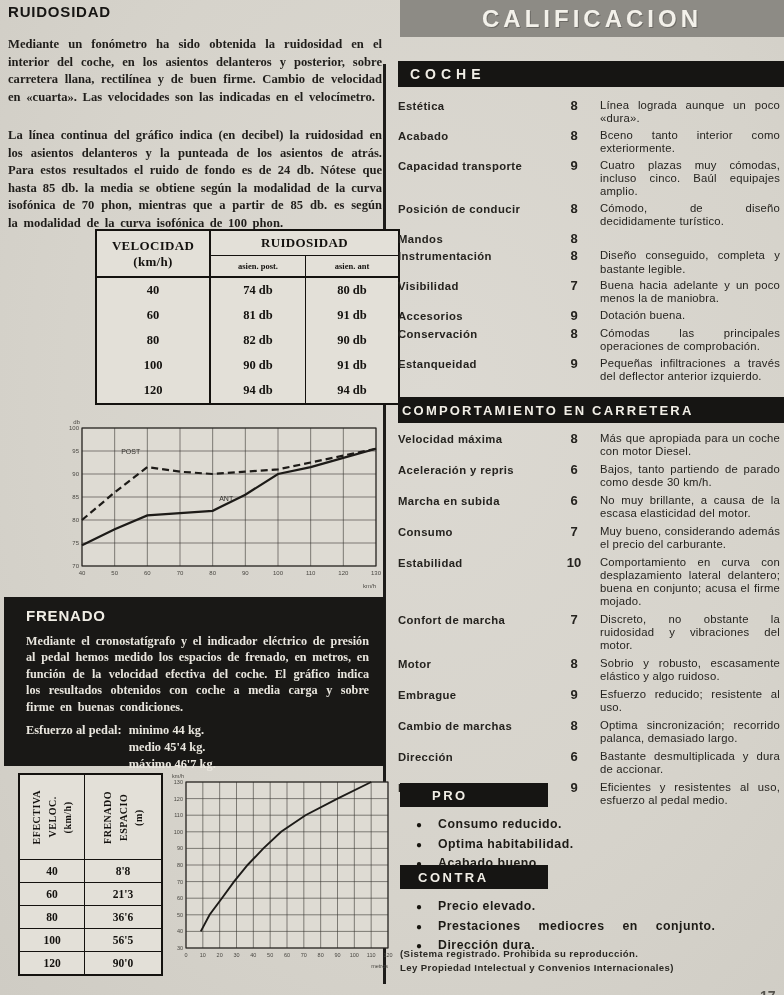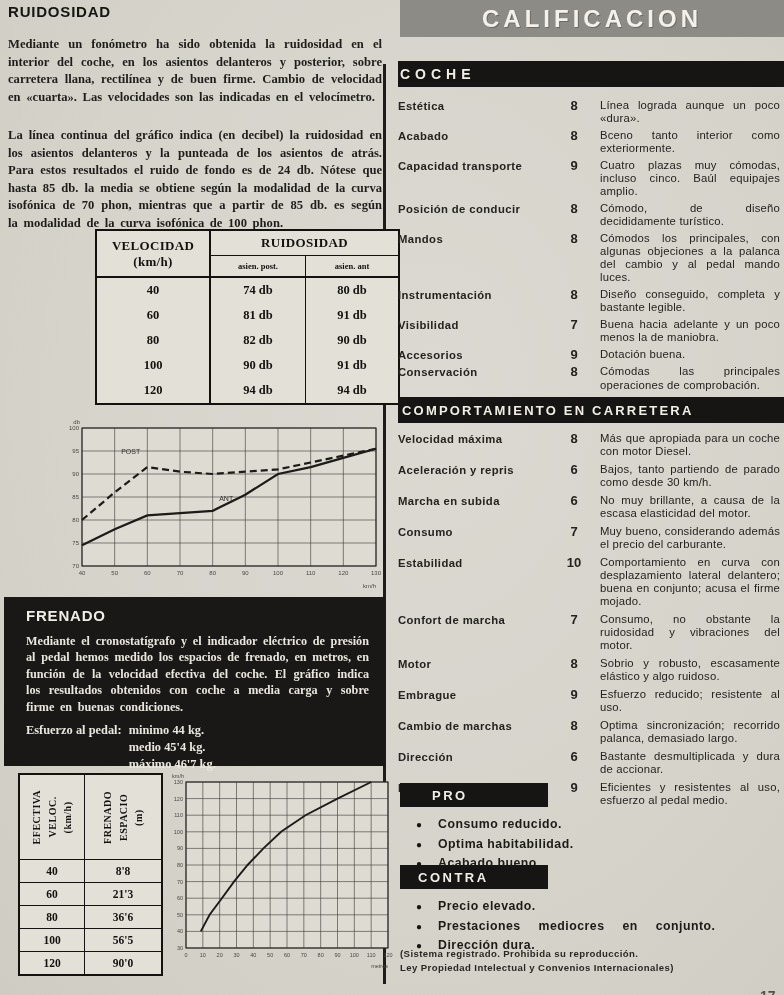--- a/index.html
+++ b/index.html
@@ -51,21 +51,21 @@
   .ser.dashed{stroke-dasharray:7 4;}
   .ser.thin{stroke-width:1.9;}
   .slabel{font-family:"Liberation Sans",sans-serif;fill:#33312d;}
   
   #calif-band{left:400px;top:0;width:384px;height:37px;background:#8d8b85;
               display:flex;align-items:center;justify-content:center;}
   #calif-band span{font-family:"Liberation Sans",sans-serif;font-weight:bold;font-size:24px;
                    letter-spacing:4px;color:#f3f1ea;text-shadow:1px 1px 0 #6c6a65;}
   .black-band{background:#161513;color:#f1eee6;font-family:"Liberation Sans",sans-serif;
               font-weight:bold;display:flex;align-items:center;}
-  #coche-band{left:398px;top:61px;width:386px;height:26px;font-size:14px;letter-spacing:5px;padding-left:2px;box-sizing:border-box;}
+  #coche-band{left:398px;top:61px;width:386px;height:26px;font-size:14px;letter-spacing:5px;padding-left:12px;box-sizing:border-box;}
   #comport-band{left:398px;top:397px;width:386px;height:26px;font-size:13px;letter-spacing:2.2px;padding-left:4px;box-sizing:border-box;}
   .ratings{left:398px;width:386px;font-family:"Liberation Sans",sans-serif;color:#25231f;}
   #list-coche{top:99px;}
   #list-comport{top:432px;}
   .rating-row{display:grid;grid-template-columns:150px 32px 1fr;column-gap:10px;margin-bottom:3.5px;}
   #list-comport .rating-row{margin-bottom:4.5px;}
   .rl{font-weight:bold;font-size:11.3px;letter-spacing:.4px;line-height:13px;padding-top:1px;}
   .rs{font-weight:bold;font-size:13px;text-align:center;line-height:13px;}
   .rc{font-size:11.3px;line-height:13.2px;letter-spacing:.2px;text-align:justify;padding-right:4px;}
   #pro-band{left:400px;top:783px;width:148px;height:24px;font-size:13px;letter-spacing:2.5px;padding-left:32px;box-sizing:border-box;}
@@ -316,21 +316,20 @@
         <span class="rc">Cuatro plazas muy cómodas, incluso cinco. Baúl equipajes amplio.</span>
       </div>
       <div class="rating-row">
         <span class="rl">Posición de conducir</span>
         <span class="rs">8</span>
         <span class="rc">Cómodo, de diseño decididamente turístico.</span>
       </div>
       <div class="rating-row">
         <span class="rl">Mandos</span>
         <span class="rs">8</span>
-        <span class="rc">Cómodos los principales, con algunas objeciones a la palanca del cambio y al pedal mando luces.</span>
       </div>
       <div class="rating-row">
         <span class="rl">Instrumentación</span>
         <span class="rs">8</span>
         <span class="rc">Diseño conseguido, completa y bastante legible.</span>
       </div>
       <div class="rating-row">
         <span class="rl">Visibilidad</span>
         <span class="rs">7</span>
         <span class="rc">Buena hacia adelante y un poco menos la de maniobra.</span>
@@ -377,21 +376,21 @@
         <span class="rc">Muy bueno, considerando además el precio del carburante.</span>
       </div>
       <div class="rating-row">
         <span class="rl">Estabilidad</span>
         <span class="rs">10</span>
         <span class="rc">Comportamiento en curva con desplazamiento lateral delantero; buena en conjunto; acusa el firme mojado.</span>
       </div>
       <div class="rating-row">
         <span class="rl">Confort de marcha</span>
         <span class="rs">7</span>
-        <span class="rc">Consumo, no obstante la ruidosidad y vibraciones del motor.</span>
+        <span class="rc">Discreto, no obstante la ruidosidad y vibraciones del motor.</span>
       </div>
       <div class="rating-row">
         <span class="rl">Motor</span>
         <span class="rs">8</span>
         <span class="rc">Sobrio y robusto, escasamente elástico y algo ruidoso.</span>
       </div>
       <div class="rating-row">
         <span class="rl">Embrague</span>
         <span class="rs">9</span>
         <span class="rc">Esfuerzo reducido; resistente al uso.</span>

